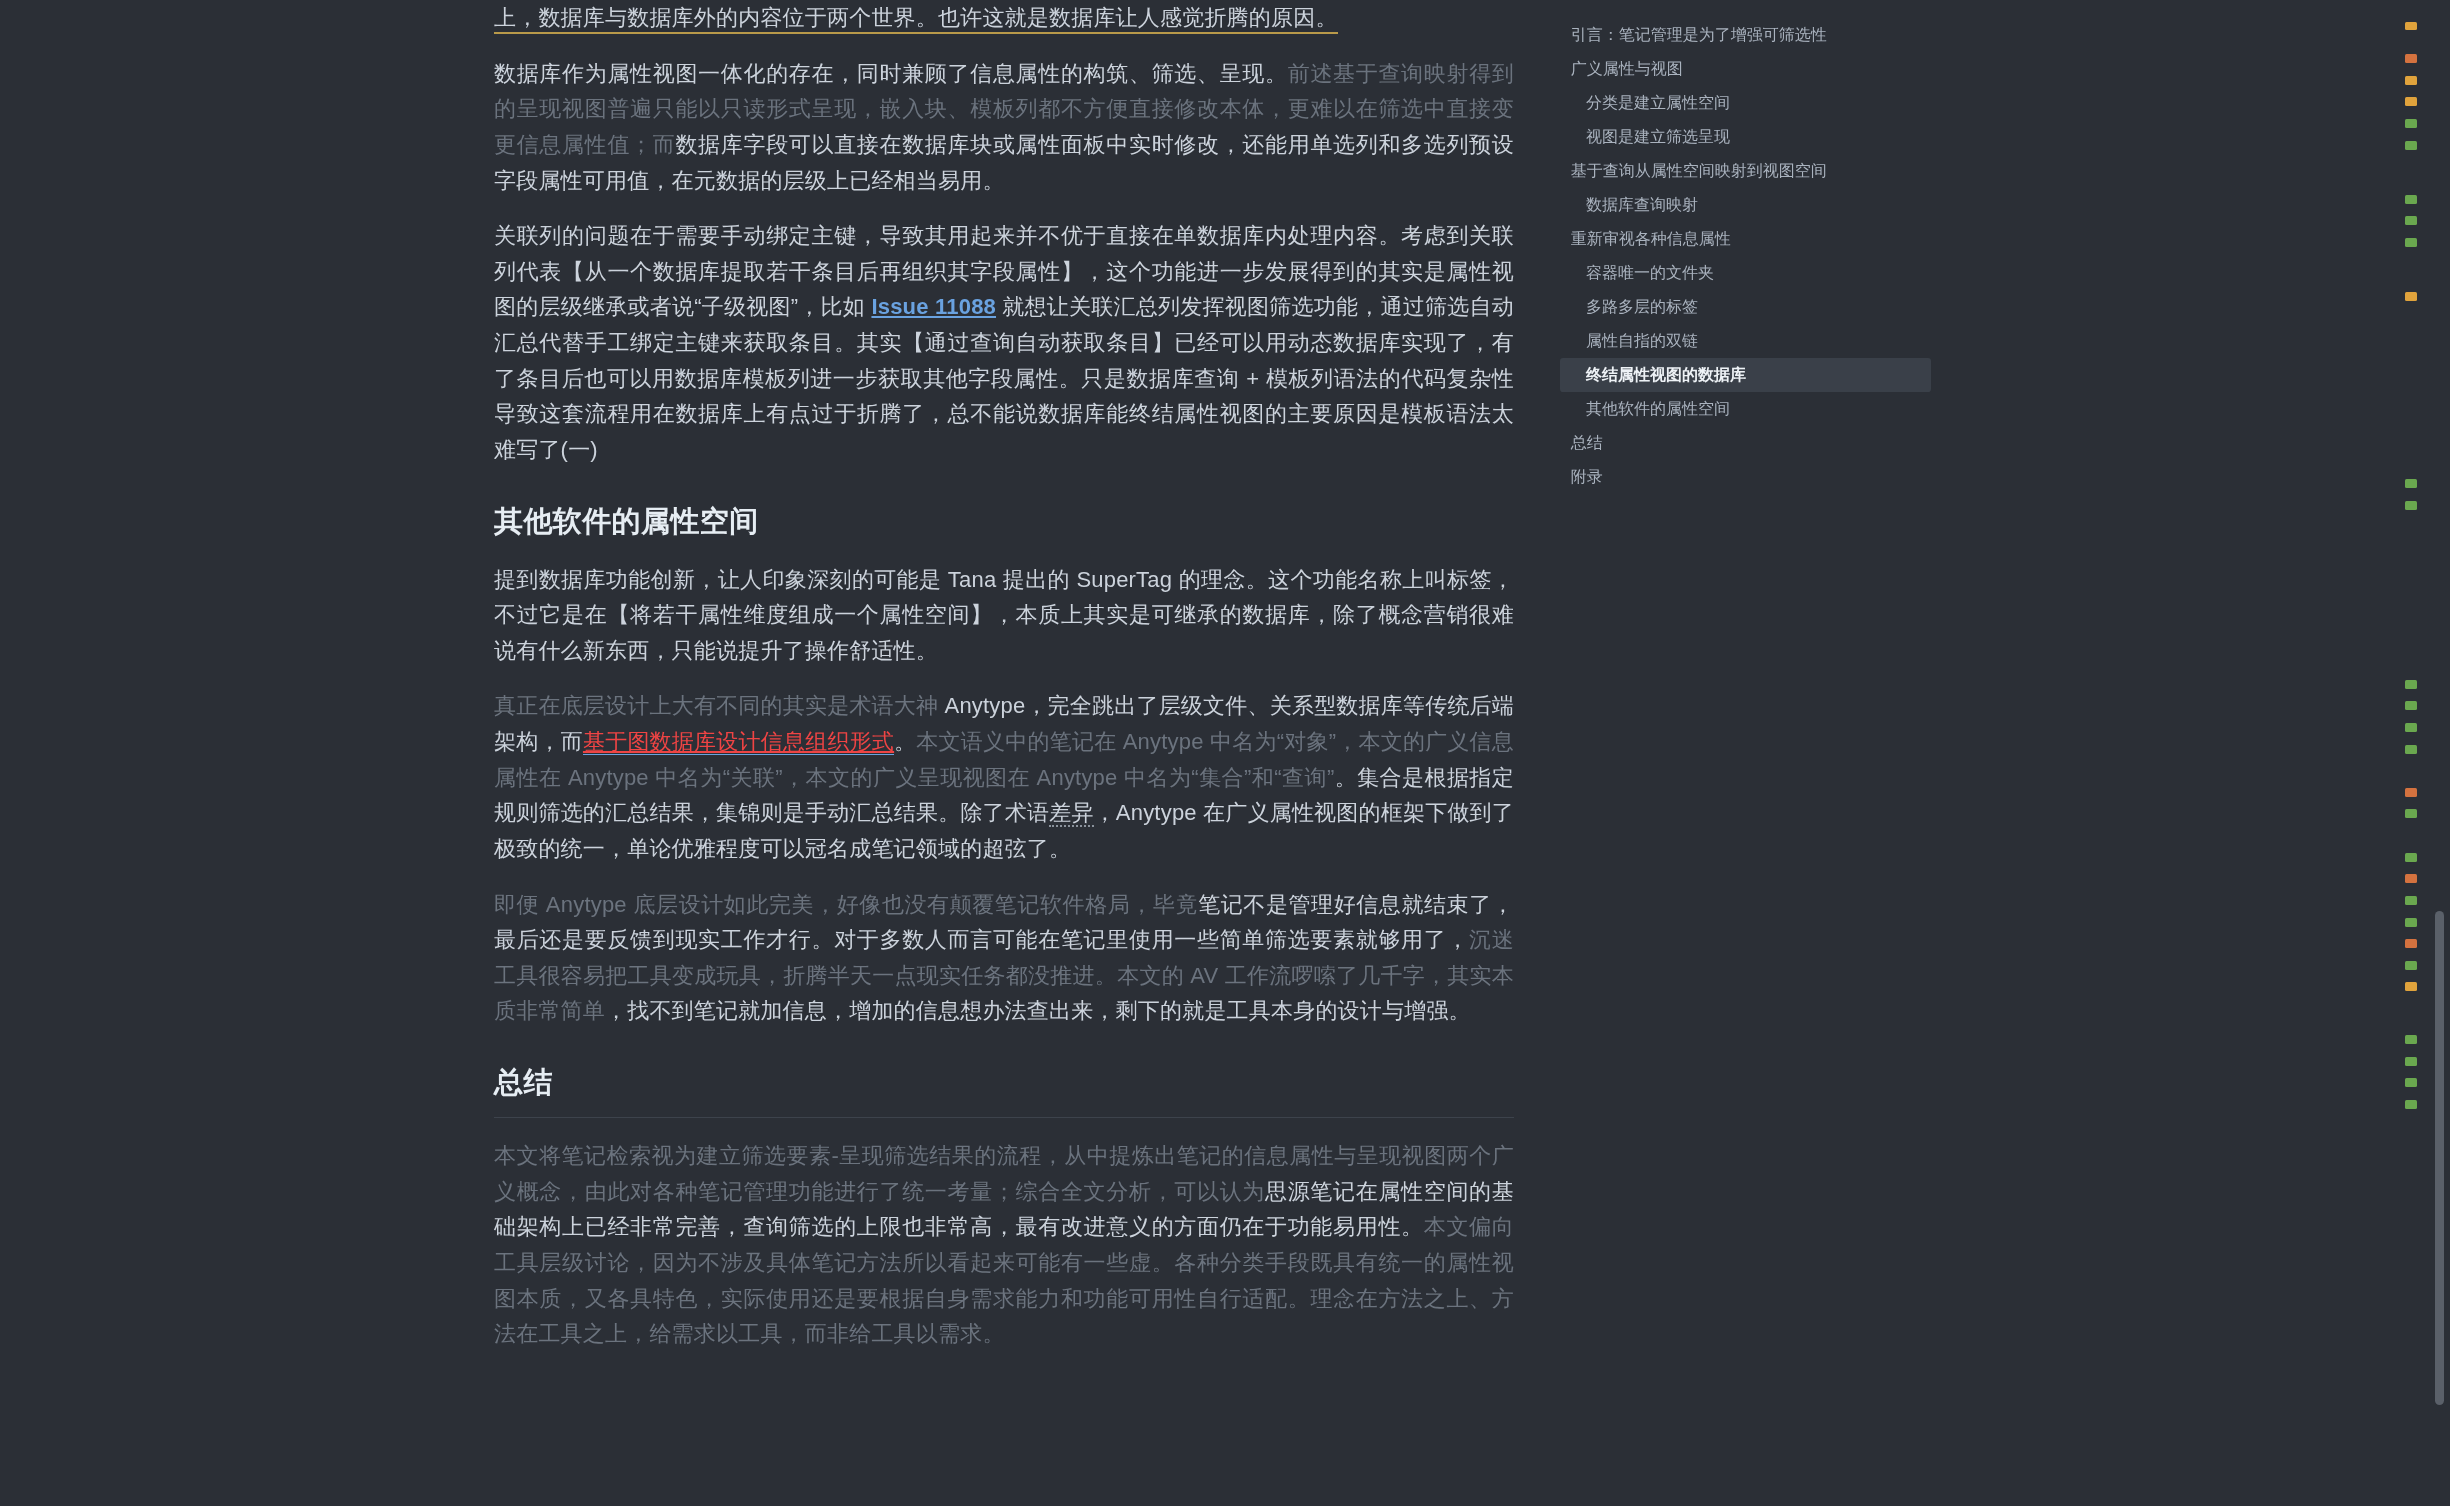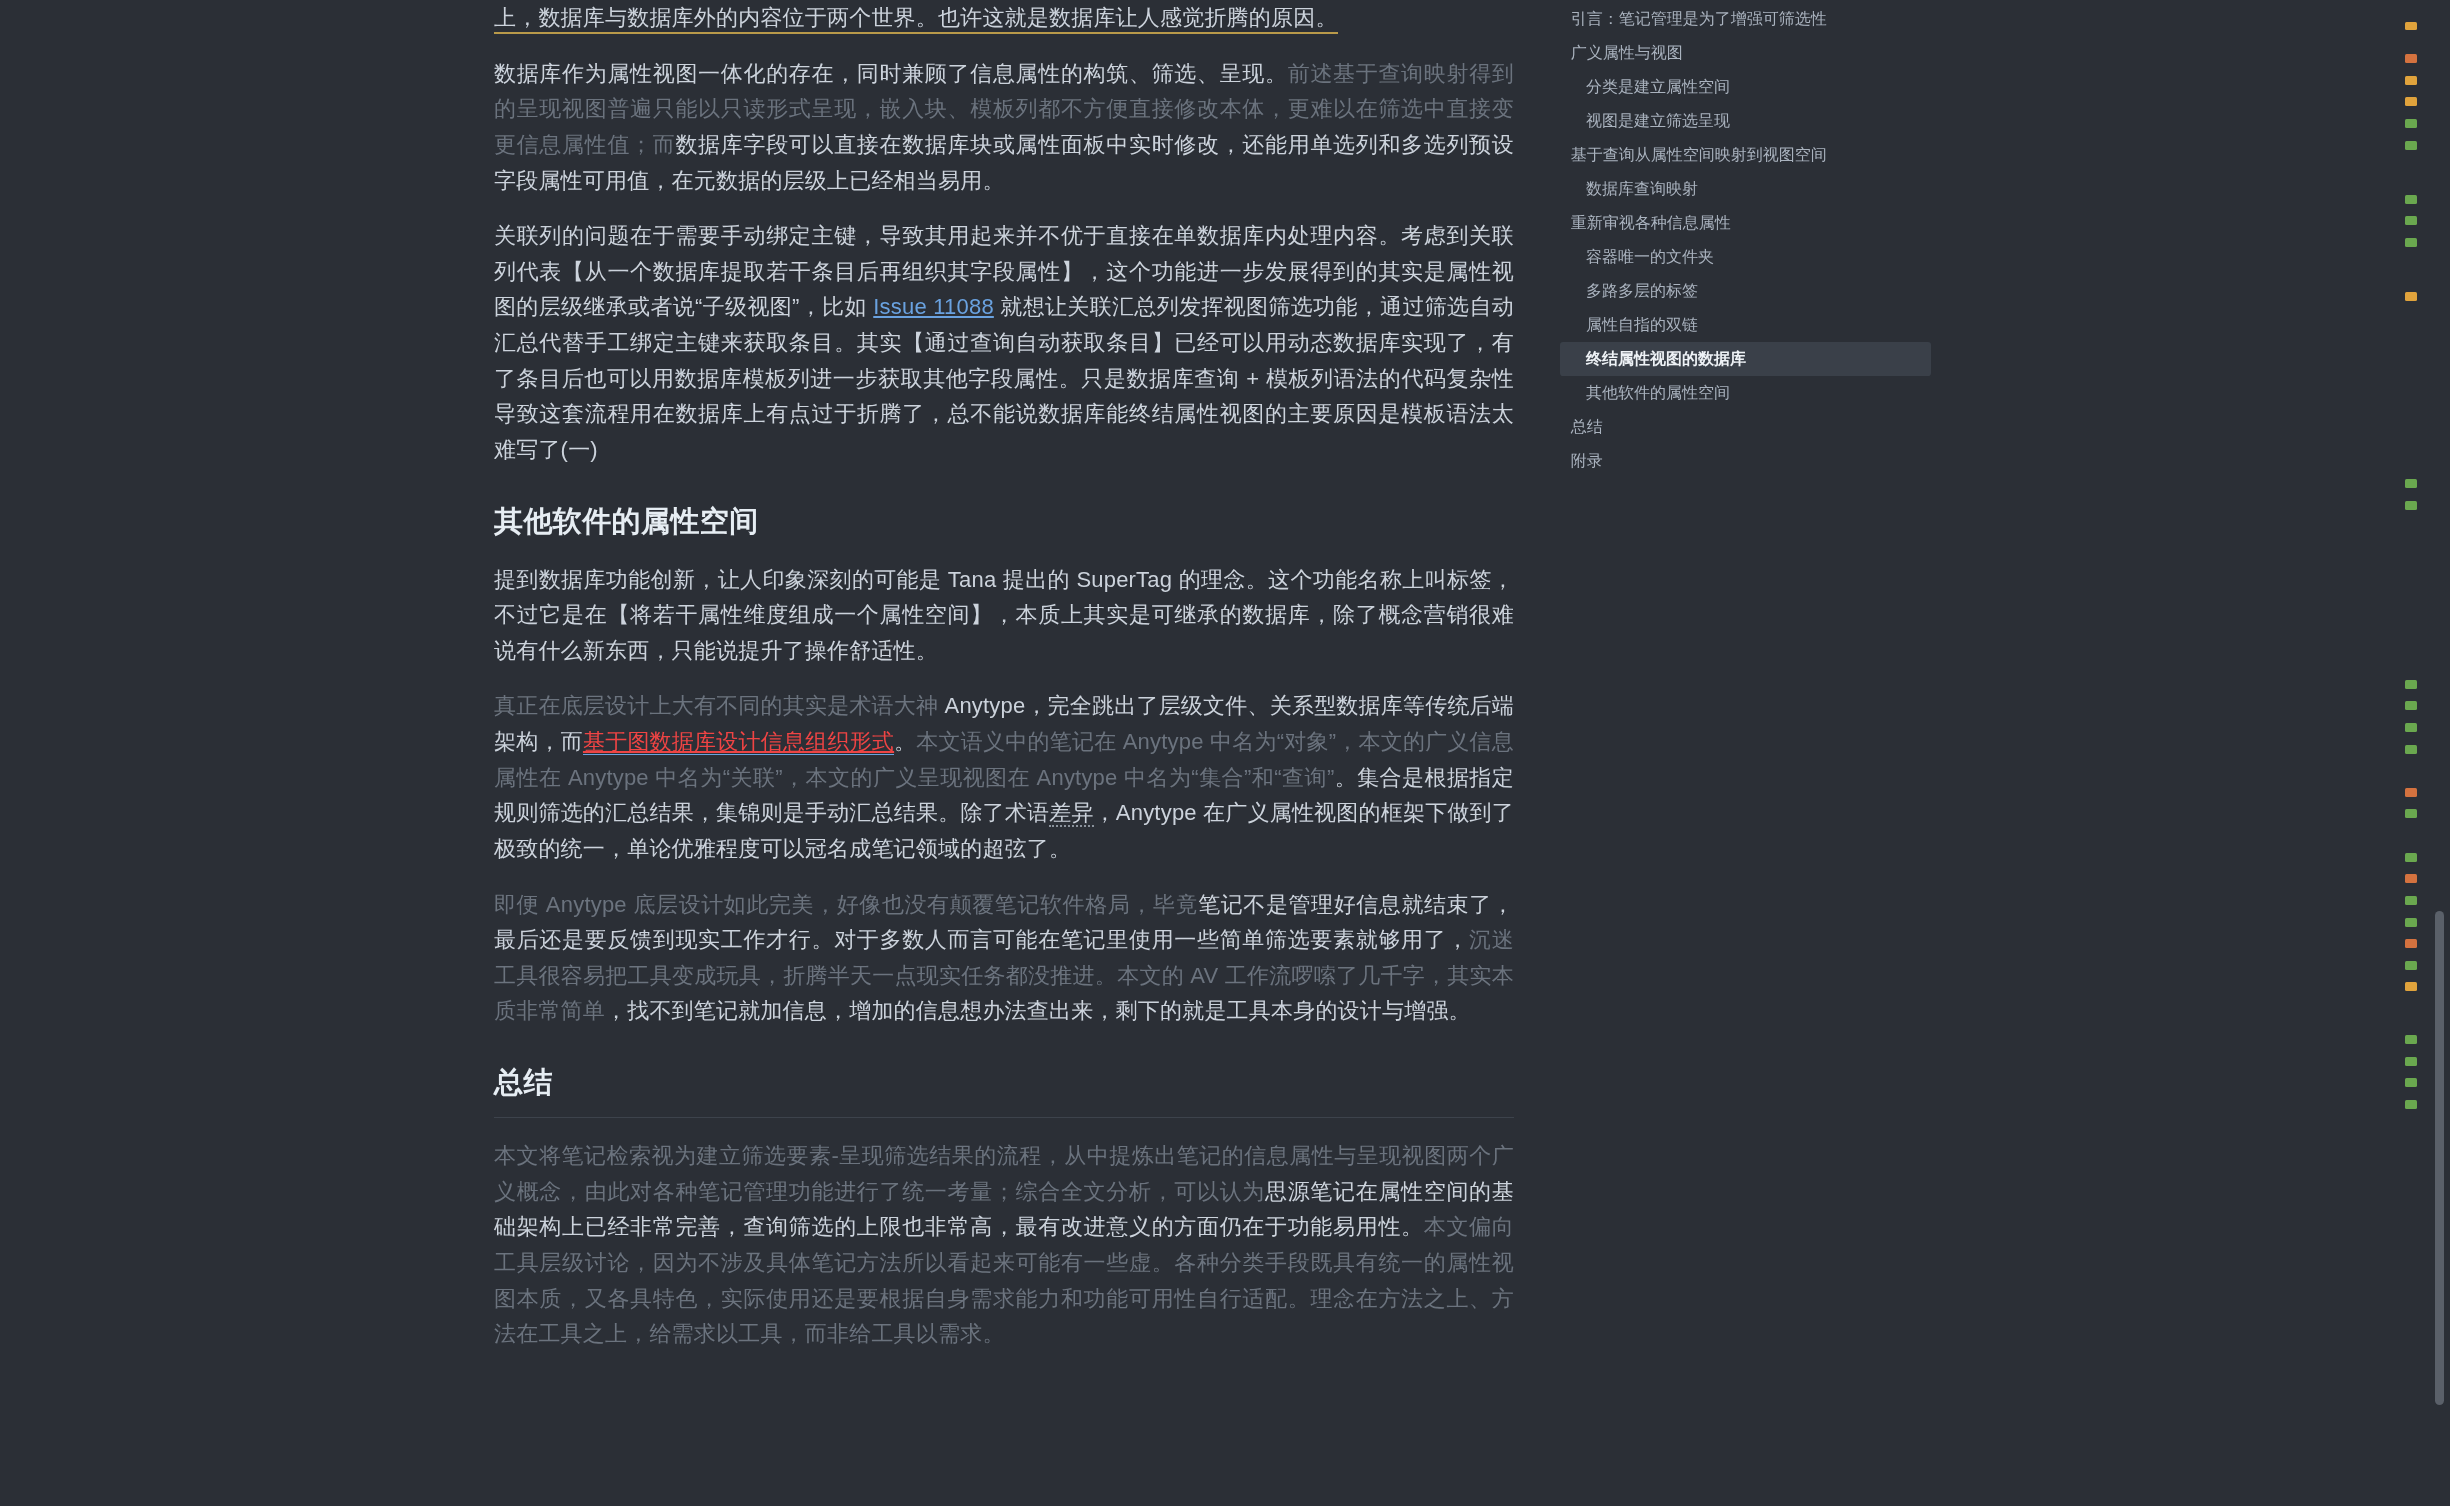--- a/index.html
+++ b/index.html
@@ -36,21 +36,21 @@
     line-height: 1.62;
     color: #ccd3dc;
     text-align: justify;
     letter-spacing: 0.2px;
   }
   .dim { color: #6b737e; }
   .u-yellow {
     border-bottom: 2.3px solid #b99a4a;
     padding-bottom: 1.5px;
   }
-  .link { color: #6aa2e0; }
+  .link { color: #6aa2e0; font-weight: bold; }
   .link-underline {
     color: #ef4444;
     border-bottom: 0.8px solid #6aa2e0;
   }
   .dotted-under {
     border-bottom: 2.3px dotted #8a929c;
   }
   h2.sec {
     font-size: 29px;
     font-weight: bold;
@@ -66,21 +66,21 @@
     margin-top: 0;
     padding-top: 0;
   }
 
   
   .outline {
     position: absolute;
     left: 1560px;
     top: 0;
     width: 371px;
-    padding-top: 2px;
+    padding-top: 18px;
     font-size: 16px;
   }
   .outline-item {
     padding: 7px 10.8px 7px 10.8px;
     color: #aab3bf;
     border-radius: 3.1px;
     white-space: nowrap;
     overflow: hidden;
     text-overflow: ellipsis;
     line-height: 1.25;

